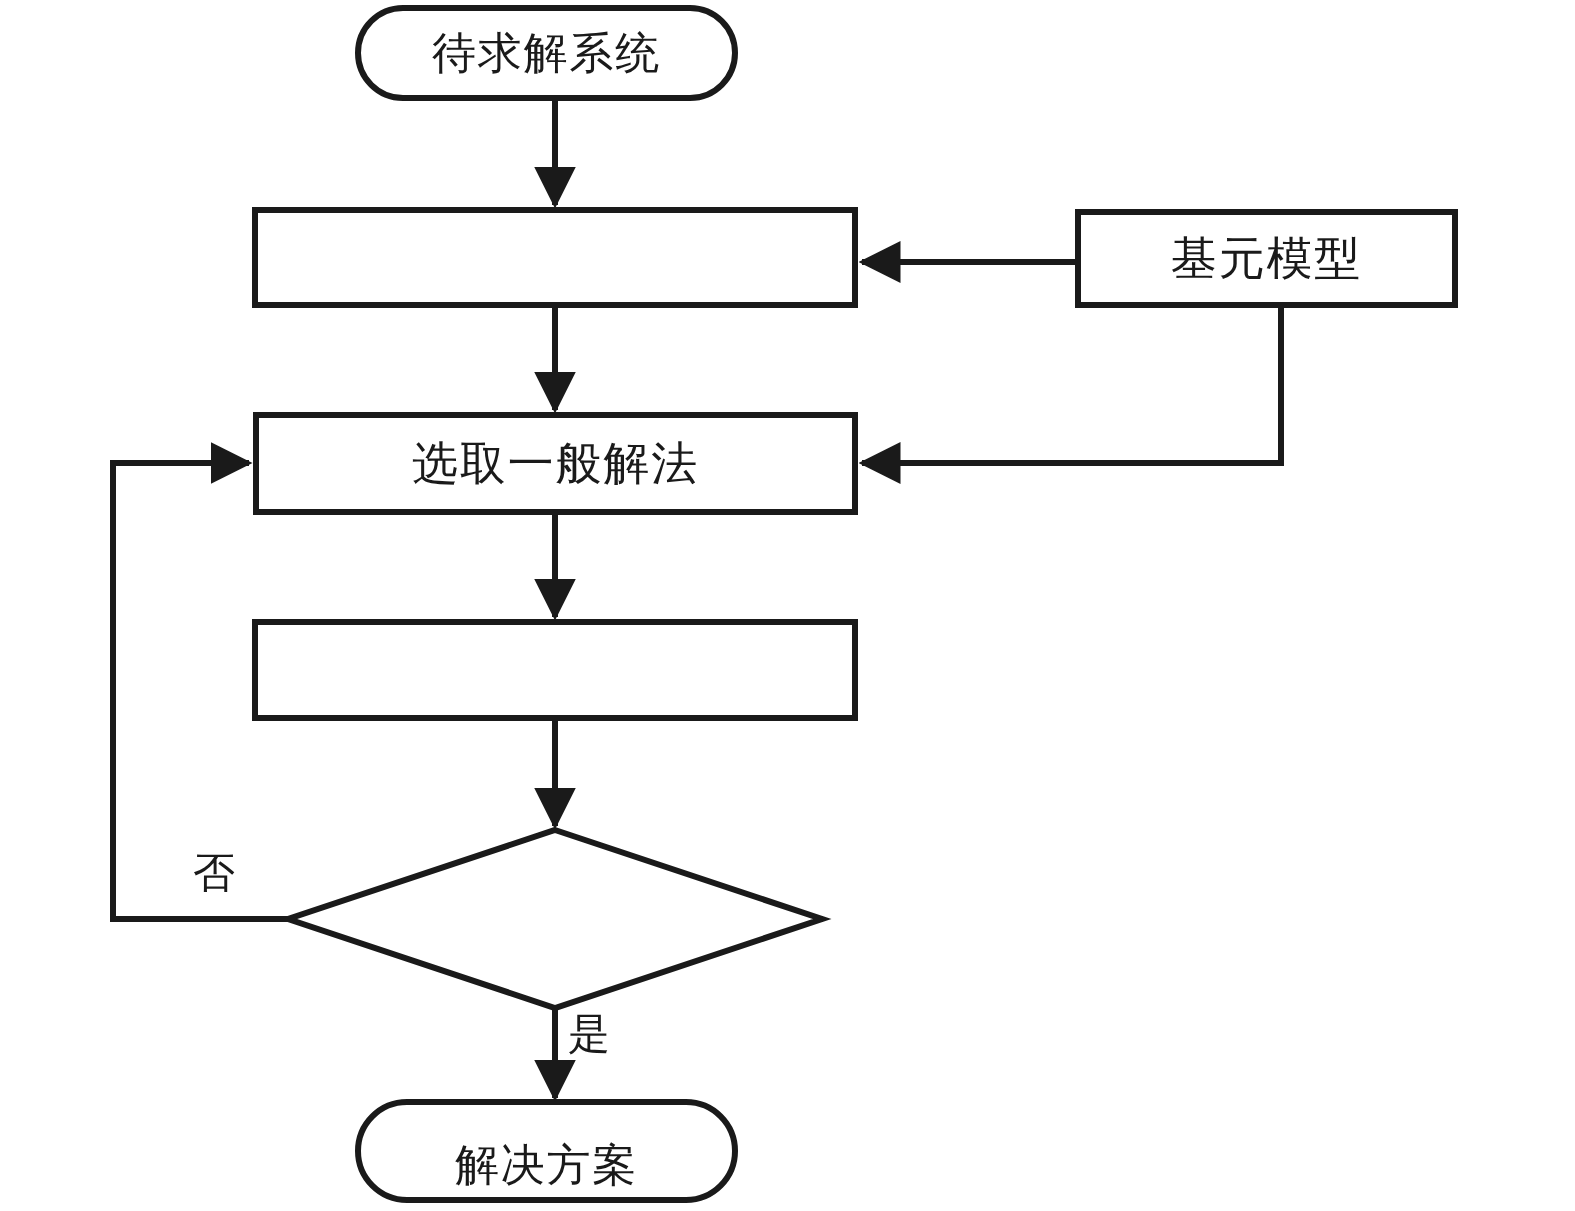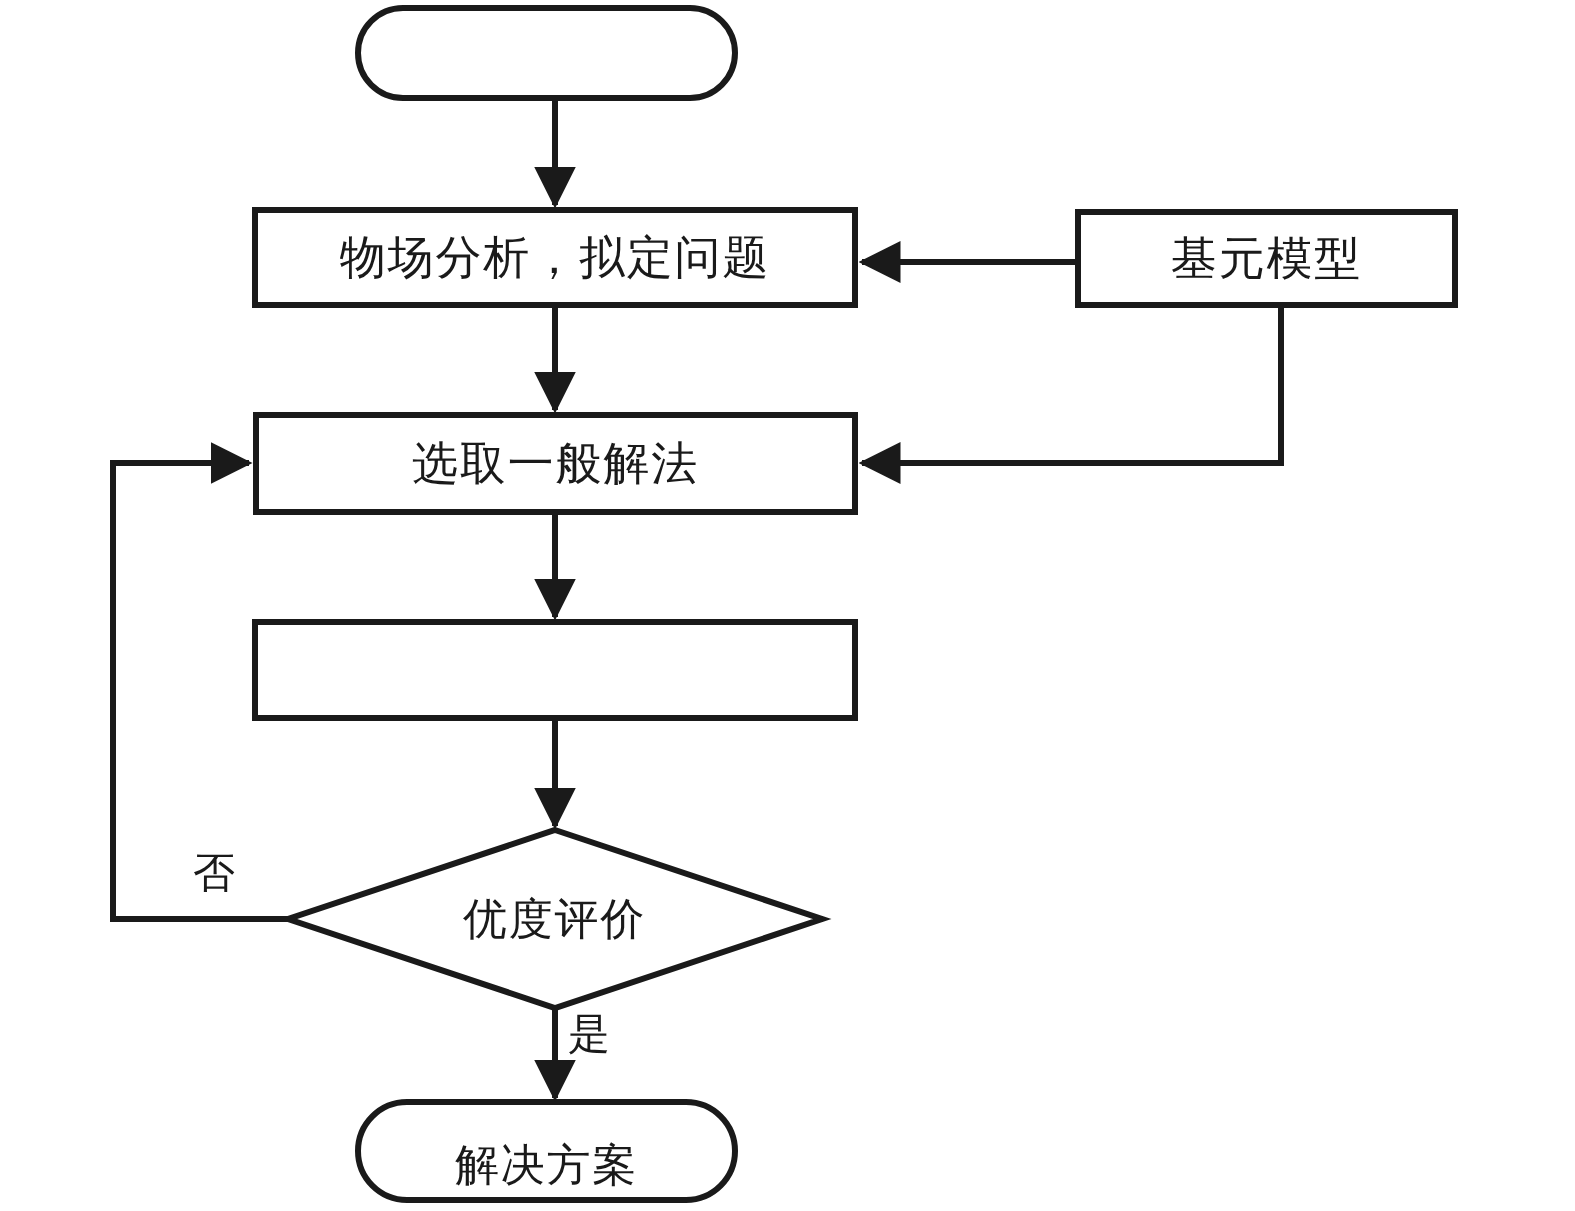--- a/index.html
+++ b/index.html
@@ -85,29 +85,28 @@
 
     <line x1="1078" y1="262" x2="862" y2="262" stroke="#1a1a1a" stroke-width="6" marker-end="url(#arrow)"></line>
 
     <polyline points="1281,305 1281,463 862,463" fill="none" stroke="#1a1a1a" stroke-width="6" stroke-linejoin="miter" marker-end="url(#arrow)"></polyline>
 
     <polyline points="288,919 113,919 113,463 249,463" fill="none" stroke="#1a1a1a" stroke-width="6" stroke-linejoin="miter" marker-end="url(#arrow)"></polyline>
 
     <line x1="555" y1="1008" x2="555" y2="1098" stroke="#1a1a1a" stroke-width="6" marker-end="url(#arrow)"></line>
   </svg>
 
+  <div class="node-label label-oval" style="left:358px; top:8px; width:377px; height:90px;">待求解系统</div>
 
-  <div class="node-label label-box" style="left:255px; top:210px; width:600px; height:95px;">物场分析，拟定问题</div>
 
   <div class="node-label label-box" style="left:1078px; top:212px; width:377px; height:93px;text-align:right;">基元模型</div>
 
   <div class="node-label label-box" style="left:256px; top:415px; width:599px; height:97px;font-family:Liberation Mono, monospace;">选取一般解法</div>
 
 
-  <div class="node-label label-diamond" style="left:287px; top:830px; width:535px; height:178px;">优度评价</div>
 
   <div class="node-label label-oval" style="left:358px; top:1116px; width:377px; height:98px;">解决方案</div>
 
   <div class="edge-label" style="left:193px; top:845px;">否</div>
 
   <div class="edge-label" style="left:568px; top:1006px;">是</div>
 
 </div>
 
 </body></html>

